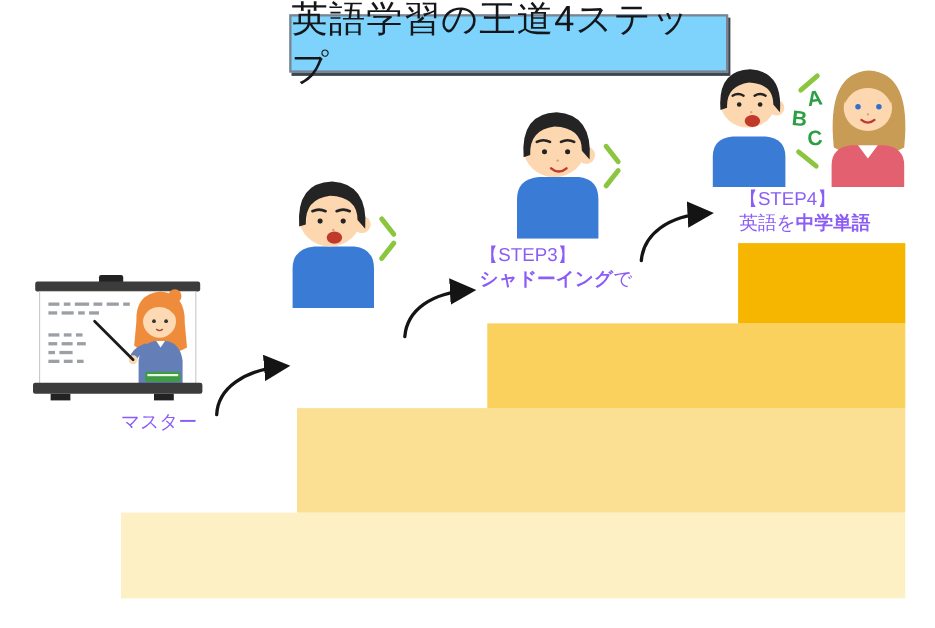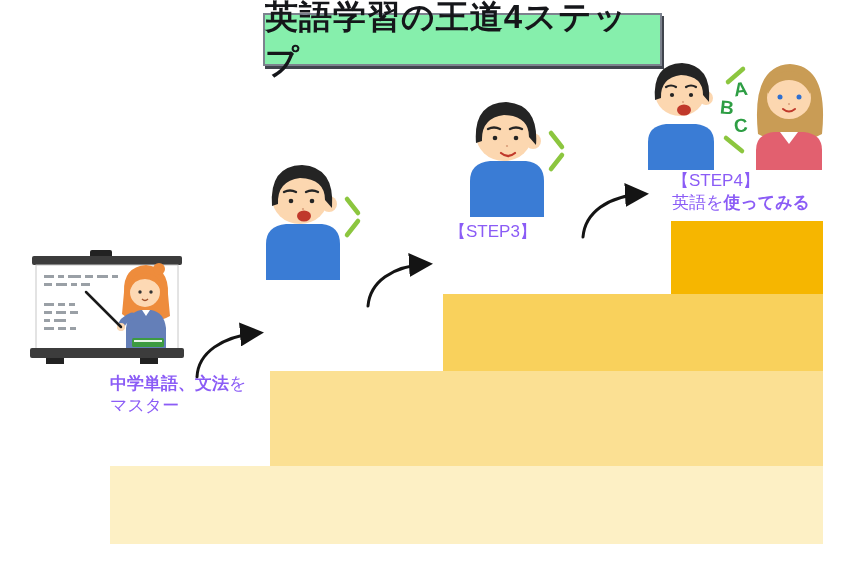--- a/index.html
+++ b/index.html
@@ -4,23 +4,23 @@
 <style>
   html,body{margin:0;padding:0;background:#fff;}
   #canvas{
     position:relative;width:850px;height:571px;background:#ffffff;
     overflow:hidden;font-family:"Liberation Sans","DejaVu Sans",sans-serif;color:#111;
   }
   .abs{position:absolute;}
   
   .title-box{
     left:263px;top:13px;width:395px;height:49px;
-    background:#86efac;border:2px solid #7c828e;box-shadow:2px 3px 0 #41454e;
+    background:#7dd3fc;border:2px solid #7c828e;box-shadow:2px 3px 0 #41454e;
     display:flex;align-items:center;justify-content:center;
-    font-size:33px;font-weight:700;letter-spacing:1px;color:#15161a;z-index:6;
+    font-size:33px;font-weight:400;letter-spacing:1px;color:#15161a;z-index:6;
   }
   
   .stair{z-index:1;}
   
   .cap{z-index:5;font-size:17px;line-height:1.27;color:#8b5cf6;white-space:nowrap;}
   .cap .ln{display:block;}
   .cap b{font-weight:700;}
   
   .illus{z-index:4;}
   #arrows{left:0;top:0;z-index:3;pointer-events:none;}
@@ -156,29 +156,29 @@
       <circle cx="142" cy="61" r="2.5" fill="#2f6fd0"></circle>
       <circle cx="161" cy="61" r="2.5" fill="#2f6fd0"></circle>
       <circle cx="151" cy="68" r="1" fill="#d89e7a"></circle>
       <path d="M145,73 Q151,78 157,73" stroke="#c0392b" stroke-width="2" fill="none" stroke-linecap="round"></path>
       <path d="M118,134 L118,114 Q118,98 136,96 L166,96 Q184,98 184,114 L184,134 Z" fill="#e2606f"></path>
       <path d="M142,96 L151,108 L160,96 Z" fill="#ffffff"></path>
     </g>
   </svg>
 
   <div class="abs cap" style="left:110px;top:373px">
-    <span class="ln"><span></span><b>中学単語、文法</b><span>を</span></span>
     <span class="ln">マスター</span>
   </div>
 
   <div class="abs cap" style="left:272px;top:293px">
   </div>
 
-  <div class="abs cap" style="left:449px;top:221px">
+  <div class="abs cap" style="left:436px;top:221px">
     <span class="ln">【STEP3】</span>
+    <span class="ln"><span></span><b>シャドーイング</b><span>で</span></span>
   </div>
 
   <div class="abs cap" style="left:672px;top:170px">
     <span class="ln">【STEP4】</span>
-    <span class="ln"><span>英語を</span><b>使ってみる</b><span></span></span>
+    <span class="ln"><span>英語を</span><b>中学単語</b><span></span></span>
   </div>
 
 </div>
 
 </body></html>

